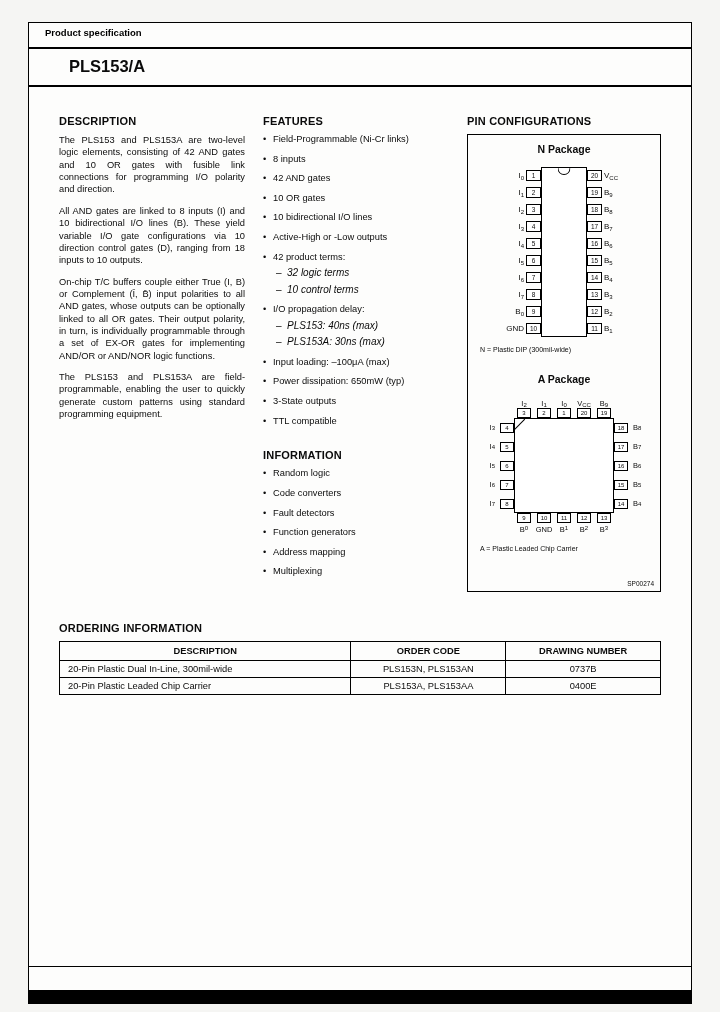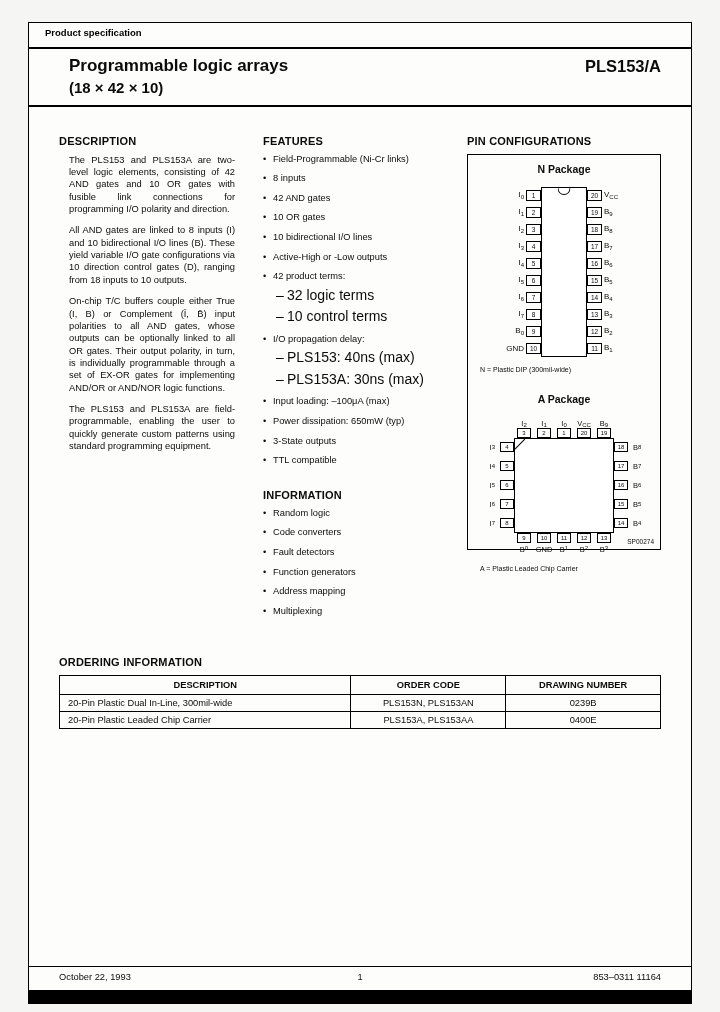--- a/index.html
+++ b/index.html
@@ -29,29 +29,29 @@
   }
   .doc-title{font-size:17px;font-weight:bold;line-height:1.15;}
   .doc-subtitle{font-size:15px;font-weight:bold;margin-top:3px;}
   .part-number{font-size:16.5px;font-weight:bold;margin-top:1px;}
   
   .content{display:flex;margin:28px 30px 0;gap:18px;}
   .col1{width:186px;flex:none;}
   .col2{width:186px;flex:none;}
   .col3{flex:1;min-width:0;}
   h3.sec{font-size:11px;font-weight:bold;margin:0 0 7px;letter-spacing:.2px;}
-  .body-text{font-size:9.3px;line-height:1.33;text-align:justify;margin:0 10px 9px;}
+  .body-text{font-size:9.3px;line-height:1.33;text-align:justify;margin:0 0 9px;}
   ul.plain{list-style:none;margin:0;padding:0;}
   li.feat{position:relative;padding-left:10px;font-size:9.3px;line-height:1.25;margin-bottom:8px;}
   li.feat::before{content:"\2022";position:absolute;left:0;top:0;}
-  .sub-item{position:relative;padding-left:11px;margin:4px 0 0 3px;font-size:14px;}
+  .sub-item{position:relative;padding-left:11px;margin:4px 0 0 3px;font-size:10px;font-style:italic;}
   .sub-item::before{content:"\2013";position:absolute;left:0;top:0;}
   .apps-heading{margin-top:22px !important;}
   
-  .pin-config-box{border:1px solid #000;height:396px;padding:8px 8px 20px;box-sizing:border-box;position:relative;margin-top:1px;}
+  .pin-config-box{border:1px solid #000;height:458px;padding:8px 8px 20px;box-sizing:border-box;position:relative;margin-top:1px;}
   .pkg-title{text-align:center;font-weight:bold;font-size:10.5px;}
   .pkg-title.a-pkg{margin-top:20px;}
   .pkg-note{font-size:7px;margin:9px 0 0 4px;}
   .fig-code{position:absolute;right:6px;bottom:4px;font-size:6.5px;}
   sub{font-size:6px;vertical-align:-2px;}
   
   .dip{width:144px;margin:12px auto 0;}
   .dip-row{display:flex;align-items:center;height:17px;}
   .pin-label{font-size:8px;white-space:nowrap;}
   .pin-label.left{width:34px;text-align:right;padding-right:2px;box-sizing:border-box;}
@@ -106,24 +106,20 @@
 </head>
 <body>
 
 <div class="sheet">
 
   <div class="header-bar">
     <div class="header-right">Product specification</div>
   </div>
 
   <div class="title-block">
-    <div>
-      <div class="doc-title">Programmable logic arrays</div>
-      <div class="doc-subtitle">(18 × 42 × 10)</div>
-    </div>
     <div class="part-number">PLS153/A</div>
   </div>
 
   <div class="content">
 
     <div class="col1">
       <h3 class="sec">DESCRIPTION</h3>
       <div>
           <p class="body-text">The PLS153 and PLS153A are two-level logic elements, consisting of 42 AND gates and 10 OR gates with fusible link connections for programming I/O polarity and direction.</p>
           <p class="body-text">All AND gates are linked to 8 inputs (I) and 10 bidirectional I/O lines (B). These yield variable I/O gate configurations via 10 direction control gates (D), ranging from 18 inputs to 10 outputs.</p>
@@ -361,32 +357,27 @@
           <tr>
             <th>DESCRIPTION</th>
             <th>ORDER CODE</th>
             <th>DRAWING NUMBER</th>
           </tr>
         </thead>
         <tbody>
           <tr>
             <td>20-Pin Plastic Dual In-Line, 300mil-wide</td>
             <td class="c">PLS153N, PLS153AN</td>
-            <td class="c">0239B</td>
+            <td class="c">0737B</td>
           </tr>
           <tr>
             <td>20-Pin Plastic Leaded Chip Carrier</td>
             <td class="c">PLS153A, PLS153AA</td>
             <td class="c">0400E</td>
           </tr>
         </tbody>
       </table>
   </div>
 
   <div class="footer-rule"></div>
-  <div class="footer-row">
-    <span class="fl">October 22, 1993</span>
-    <span class="fc">1</span>
-    <span class="fr">853–0311 11164</span>
-  </div>
   <div class="bottom-bar"></div>
 
 </div>
 
 </body></html>

